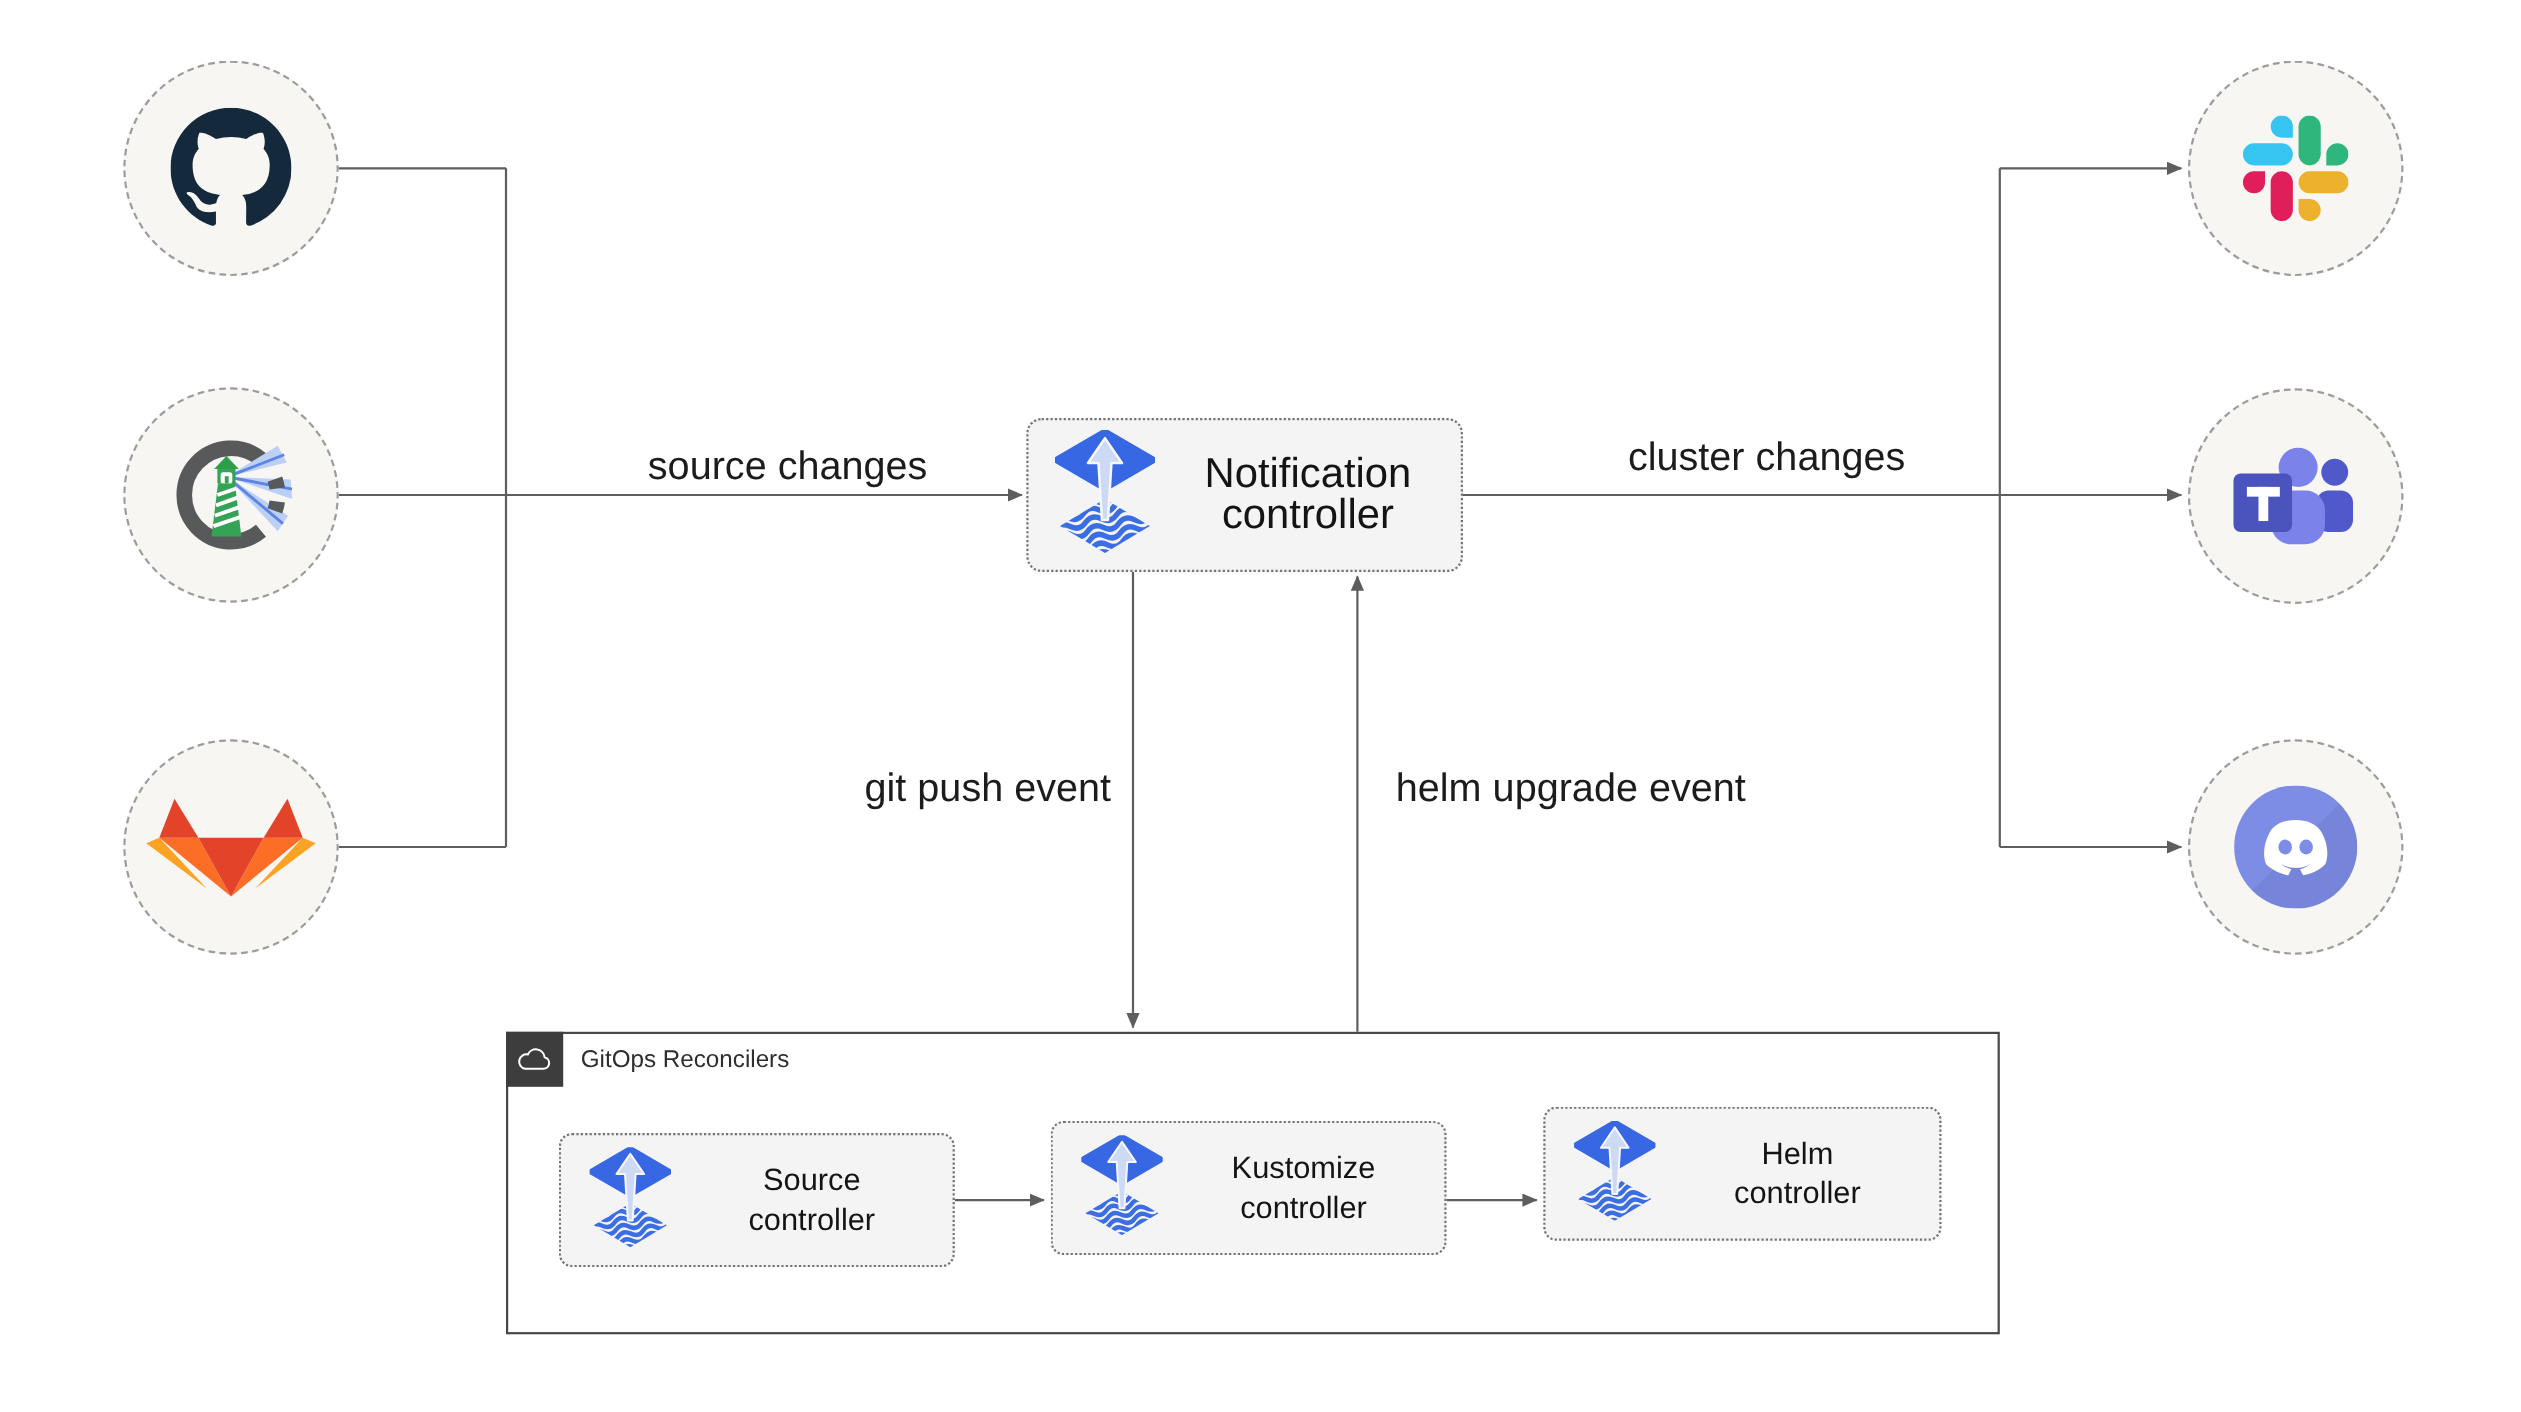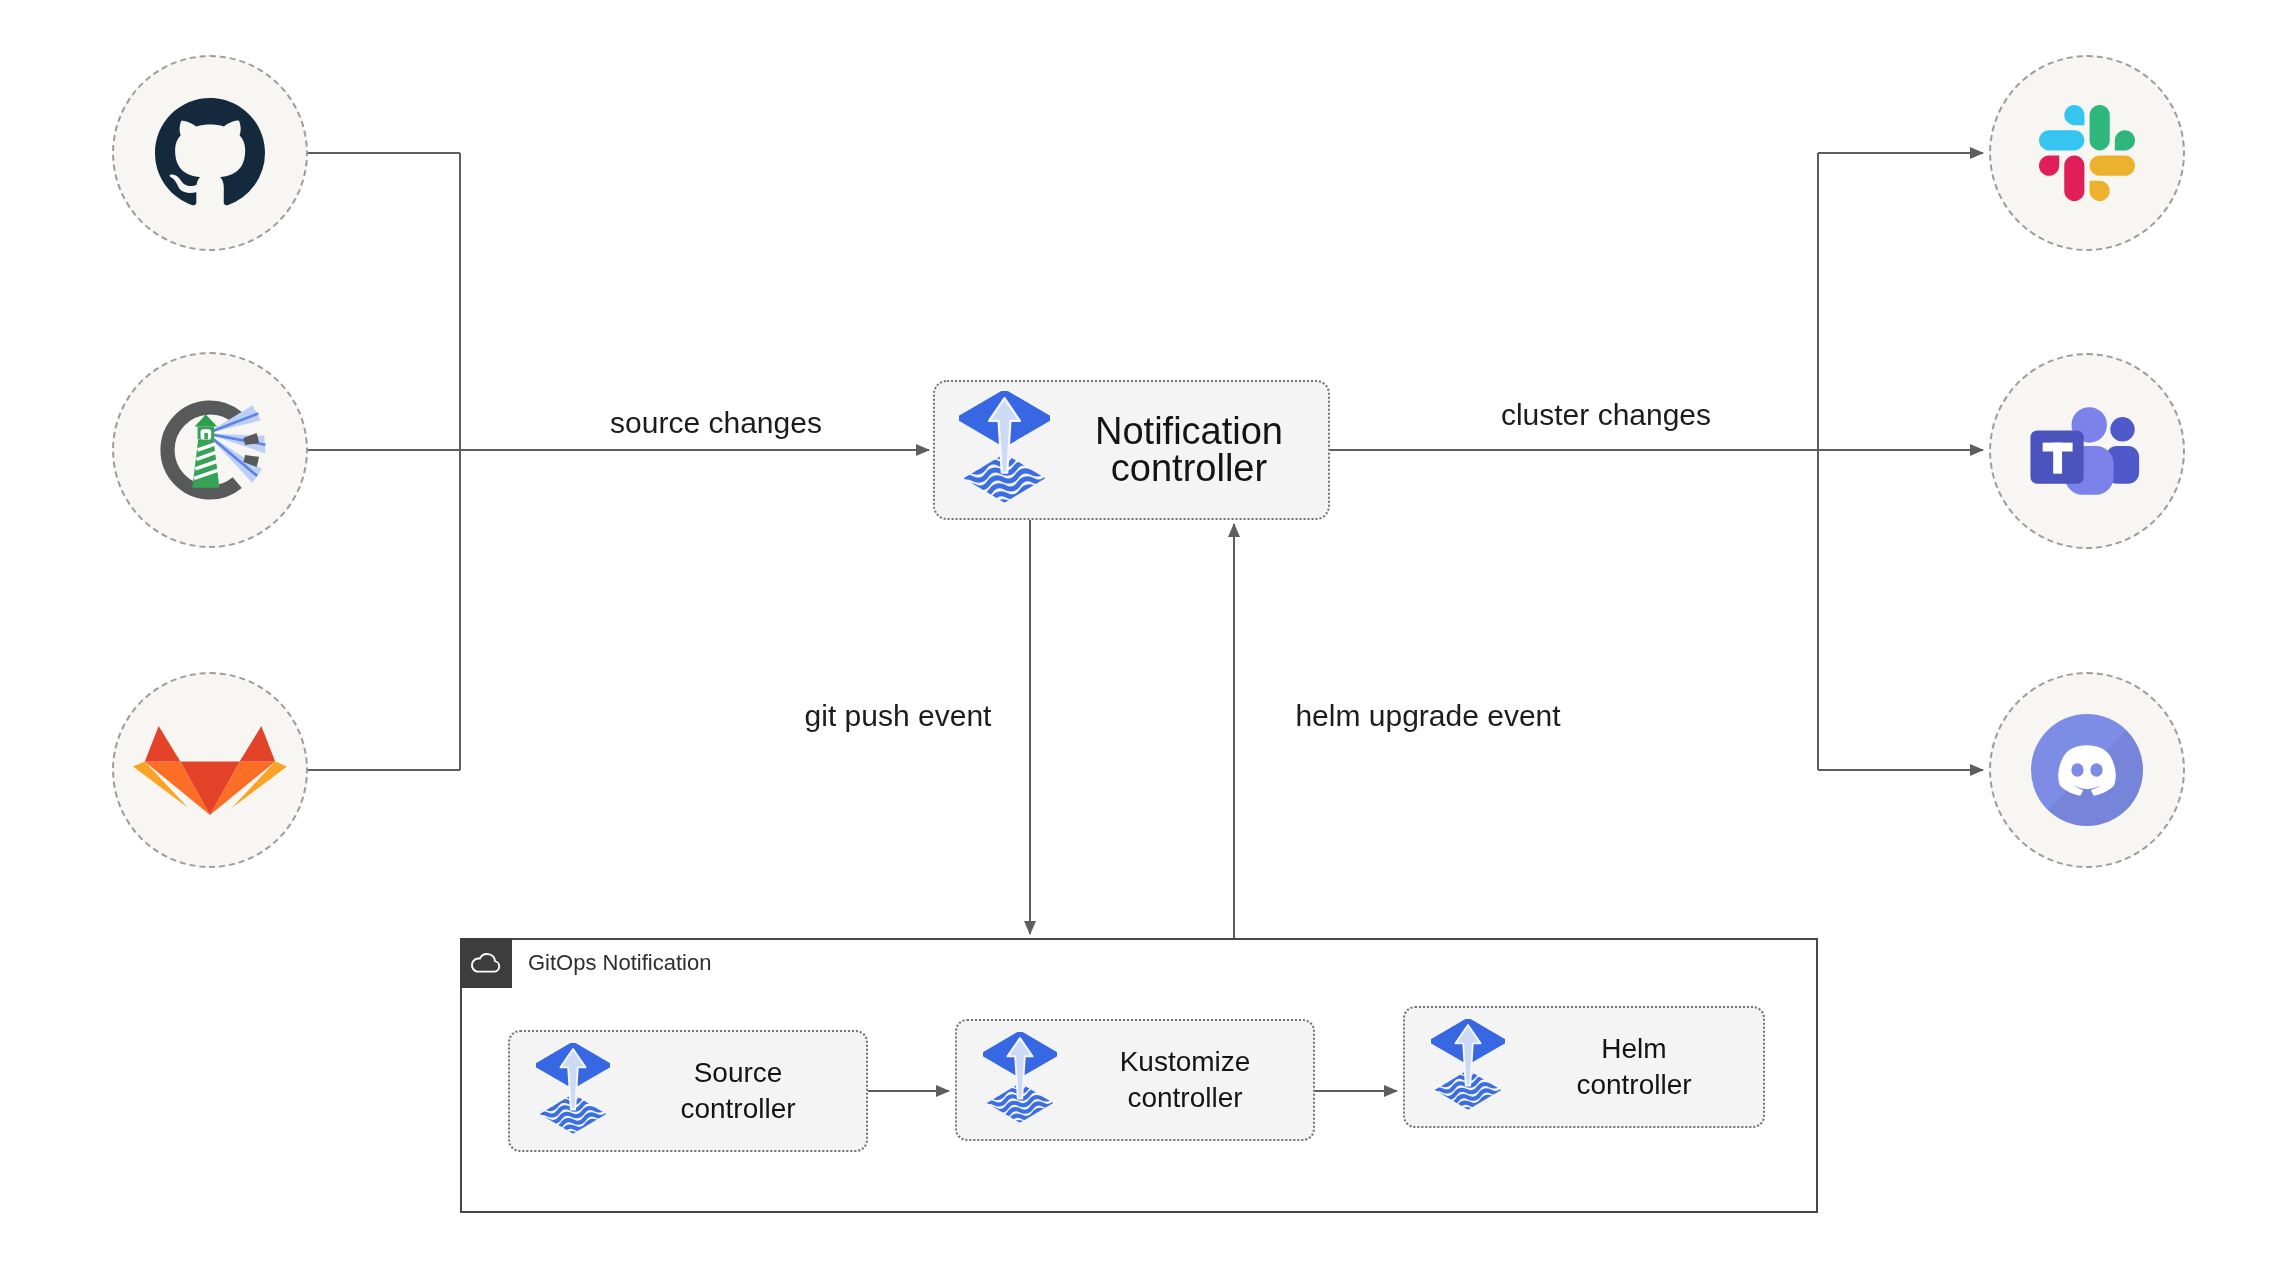--- a/index.html
+++ b/index.html
@@ -33,21 +33,21 @@
     font-size:22px;color:#2e2e2e;white-space:nowrap;
   }
   .sub-box{border-radius:12px;padding-left:26px;}
   .sub-box .flux{height:96px;flex:0 0 auto;}
   .sub-box .box-label{font-size:28px;line-height:36px;}
   #source-box{left:508px;top:1030px;width:360px;height:122px;}
   #kustomize-box{left:955px;top:1019px;width:360px;height:122px;}
   #helm-box{left:1403px;top:1006px;width:362px;height:122px;}
   .edge-label{
     position:absolute;transform:translate(-50%,-50%);white-space:nowrap;
-    font-size:30px;color:#1c1c1c;z-index:2;
+    font-size:36px;color:#1c1c1c;z-index:2;
   }
   #lbl-source-changes{left:716px;top:423px;}
   #lbl-cluster-changes{left:1606px;top:415px;}
   #lbl-git-push{left:898px;top:716px;}
   #lbl-helm-upgrade{left:1428px;top:716px;text-align:center;}
   svg{display:block;}
 </style>
 </head>
 <body>
 
@@ -181,21 +181,21 @@
   <div class="edge-label" id="lbl-cluster-changes">cluster changes</div>
   <div class="edge-label" id="lbl-git-push">git push event</div>
   <div class="edge-label" id="lbl-helm-upgrade">helm upgrade event</div>
 
   <div id="reconcilers">
     <div class="badge">
       <svg width="32" height="22" viewBox="0 0 24 16">
         <path d="M5.5,14.5 h12.5 a4,4 0 0 0 0.8,-7.9 A6,6 0 0 0 7.4,4.7 A4.2,4.2 0 0 0 5.5,14.5 Z" fill="none" stroke="#ffffff" stroke-width="1.4" stroke-linejoin="round"></path>
       </svg>
     </div>
-    <div class="container-title">GitOps Notification</div>
+    <div class="container-title">GitOps Reconcilers</div>
   </div>
 
   <div class="ctrl-box sub-box" id="source-box">
     <svg class="flux" viewBox="0 0 100 130" width="74" height="96">
       <use href="#flux-def" xlink:href="#flux-def"></use>
     </svg>
     <div class="box-label">
       <div>Source</div>
       <div>controller</div>
     </div>

